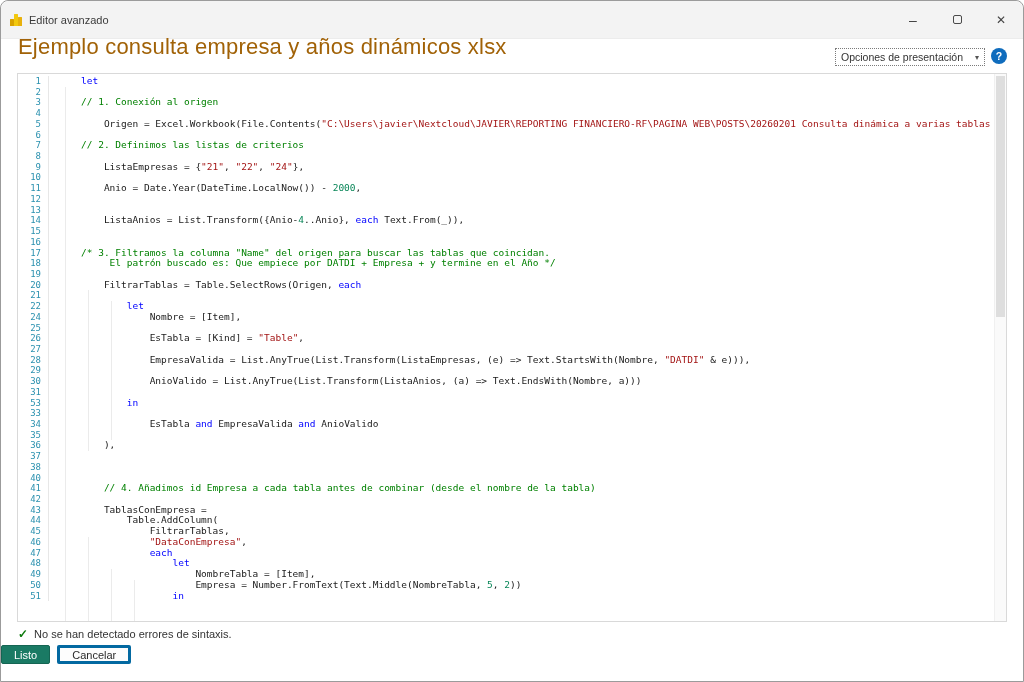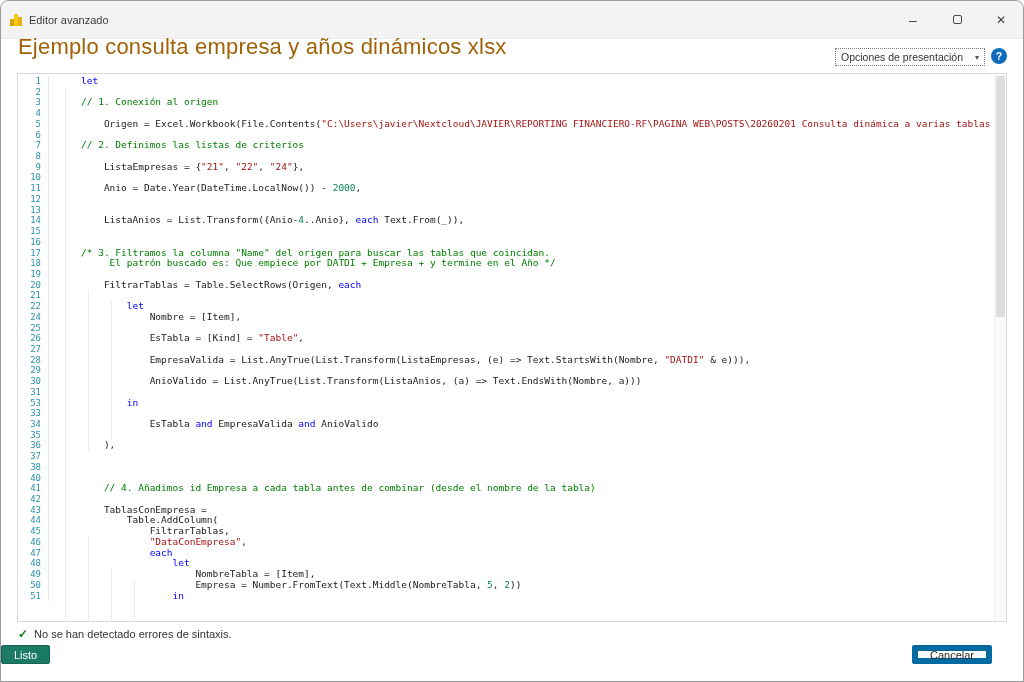--- a/index.html
+++ b/index.html
@@ -82,29 +82,29 @@
   .vthumb { position:absolute; left:1px; right:1px; top:2px; height:44%; background:#dedede; }
   
   .status {
     position:absolute; left:17px; top:626px; display:flex; align-items:center; gap:6px;
     font-size:11px; color:#333;
   }
   .status .check { color:#0e7a0e; font-size:12px; font-weight:bold; }
   
   .footer {
     position:absolute; left:0; right:15px; bottom:0; height:40px;
-    display:flex; justify-content:space-between; align-items:flex-start;
+    display:flex; justify-content:flex-start; align-items:flex-start;
     gap:7px; padding:4px 16px 0 0;
   }
   .btn {
     font-size:11px; padding:2px 12px; height:19px; min-width:46px;
     display:flex; align-items:center; justify-content:center; cursor:default; border-radius:2px;
   }
   .btn-primary { background:#1a7a64; border:1px solid #156553; color:#ffffff; }
-  .btn-secondary { background:#fdfdfd; border:6px solid #0369a1; color:#2b2b2b; }
+  .btn-secondary { background:#fdfdfd; border:3px solid #0369a1; color:#2b2b2b; }
 </style>
 </head>
 <body>
 
 <div class="titlebar">
   <div class="appicon">
       <span class="b1"></span>
       <span class="b2"></span>
       <span class="b3"></span>
     </div>

